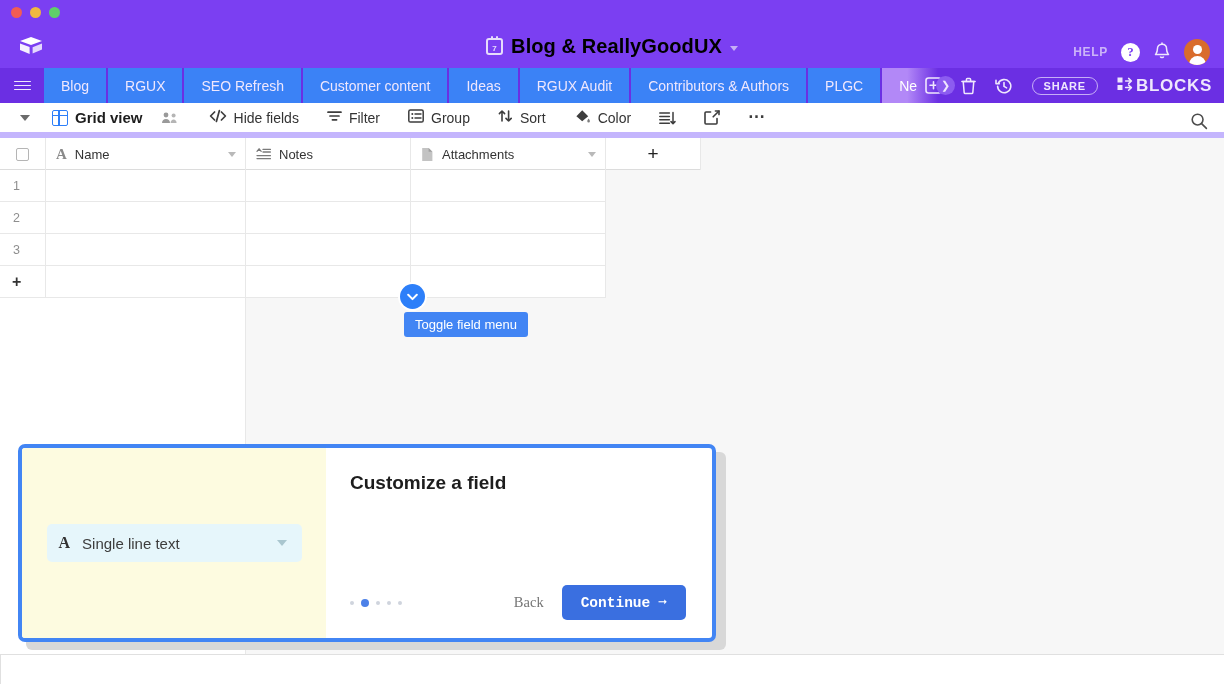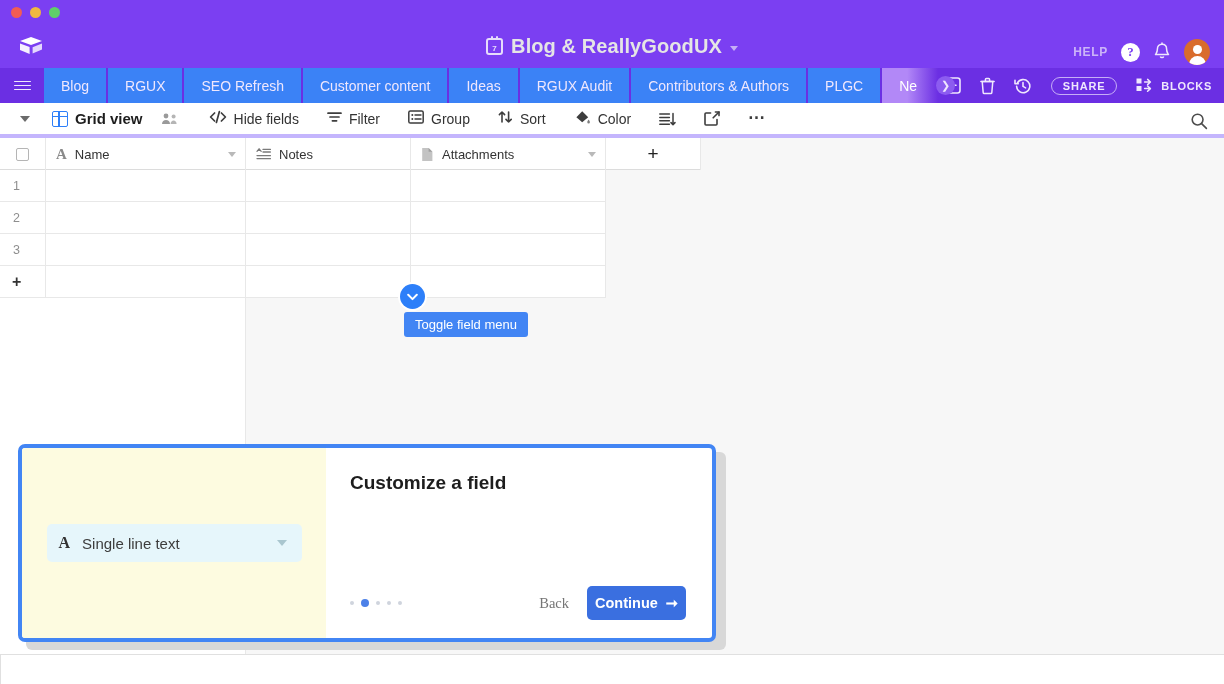--- a/index.html
+++ b/index.html
@@ -40,21 +40,21 @@
     font-size:8px; color:#e6dcfb; font-weight:bold; line-height:9px;
   }
   .title-cal::before {
     content:""; position:absolute; top:-4px; left:3px; width:2px; height:4px;
     background:#e6dcfb; border-radius:1px;
   }
   .title-cal::after {
     content:""; position:absolute; top:-4px; right:3px; width:2px; height:4px;
     background:#e6dcfb; border-radius:1px;
   }
-  .title-text { color:#e5e5e5; font-size:20px; font-weight:bold; letter-spacing:.1px; }
+  .title-text { color:#000000; font-size:20px; font-weight:bold; letter-spacing:.1px; }
   .title-caret {
     width:0;height:0;border-left:4.5px solid transparent;border-right:4.5px solid transparent;
     border-top:5px solid #c6aef7; margin-top:4px;
   }
   .header-right {
     position:absolute; right:14px; top:6px; height:44px;
     display:flex; align-items:center; gap:13px;
   }
   .help-txt { color:#cbb4f8; font-size:12px; font-weight:bold; letter-spacing:.7px; }
   .help-q {
@@ -98,26 +98,26 @@
   }
   .tabstrip-right {
     position:absolute; right:12px; top:68px; height:35px;
     display:flex; align-items:center; gap:19px;
   }
   .ts-icon { color:#efe7fd; display:flex; align-items:center; cursor:pointer; }
   .share-pill {
     border:1.5px solid #c6aef7; border-radius:11px; padding:2px 11px;
     color:#efe7fd; font-size:11px; font-weight:bold; letter-spacing:.8px; cursor:pointer;
   }
-  .blocks-btn { display:flex; align-items:center; gap:8px; color:#efe7fd; font-size:11px; font-weight:bold; letter-spacing:.7px; cursor:pointer;}
+  .blocks-btn { display:flex; align-items:center; gap:2px; color:#efe7fd; font-size:17px; font-weight:bold; letter-spacing:.7px; cursor:pointer;}
 
   
   .toolbar {
     position:absolute; top:103px; left:0; width:1224px; height:35px;
-    background:#ffffff; border-bottom:4px solid #c4b5fd;
+    background:#ffffff; border-bottom:6px solid #c4b5fd;
     display:flex; align-items:center; padding-left:20px; gap:0;
   }
   .tb-caret {
     width:0;height:0;border-left:5px solid transparent;border-right:5px solid transparent;
     border-top:6px solid #6b6b6b; margin-right:14px; cursor:pointer;
   }
   .tb-item {
     display:flex; align-items:center; gap:7px; font-size:14px; color:#333;
     padding:4px 8px; border-radius:3px; cursor:pointer; white-space:nowrap;
   }
@@ -219,22 +219,22 @@
     display:flex; align-items:center;
   }
   .dots { display:flex; align-items:center; gap:7px; }
   .dot { width:4px;height:4px;border-radius:50%;background:#cfd4dd; }
   .dot.active { width:8px;height:8px;background:#4c81e8; }
   .m-actions { margin-left:auto; display:flex; align-items:center; gap:18px;}
   .btn-back { font-size:14.5px; color:#757575; cursor:pointer; background:none;border:none;
               font-family:Liberation Serif, serif;}
   .btn-continue {
     background:#3a6fe0; color:#fff; font-size:14.5px; font-weight:bold;
-    border:none; border-radius:5px; padding:9px 8px; cursor:pointer;
-    display:flex; align-items:center; gap:8px; font-family:Liberation Sans, sans-serif;
+    border:none; border-radius:5px; padding:9px 19px; cursor:pointer;
+    display:flex; align-items:center; gap:8px; font-family:Liberation Mono, monospace;
   }
 </style>
 </head>
 <body>
 
 <div id="app">
 
   <div class="mac-strip">
     <div class="lights">
       <div class="light l-red"></div>

